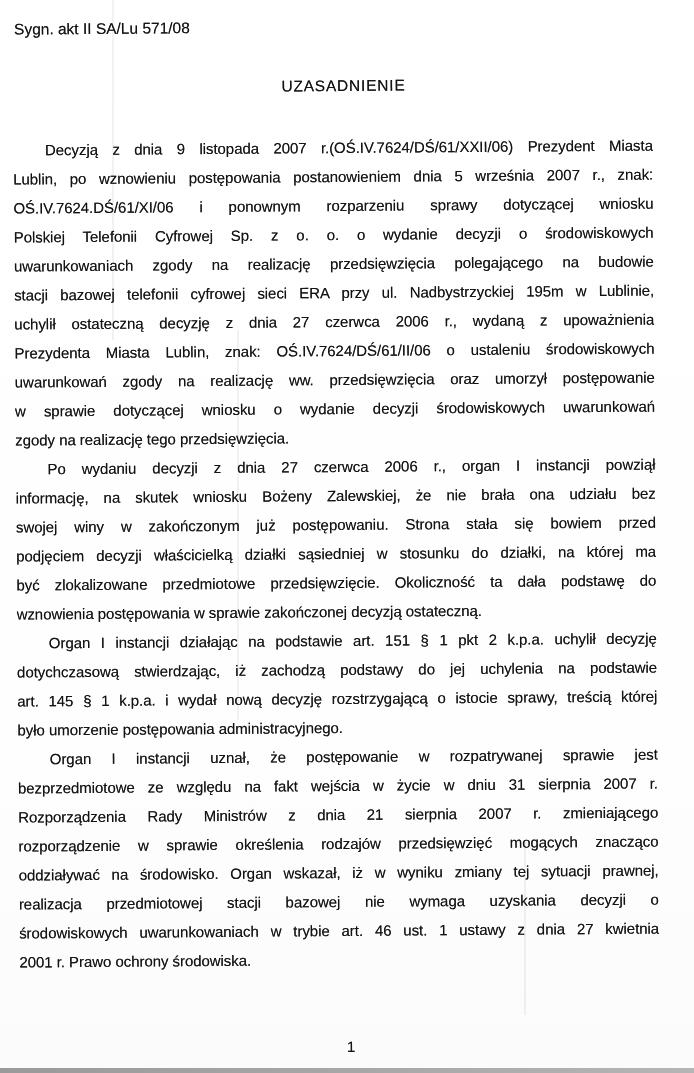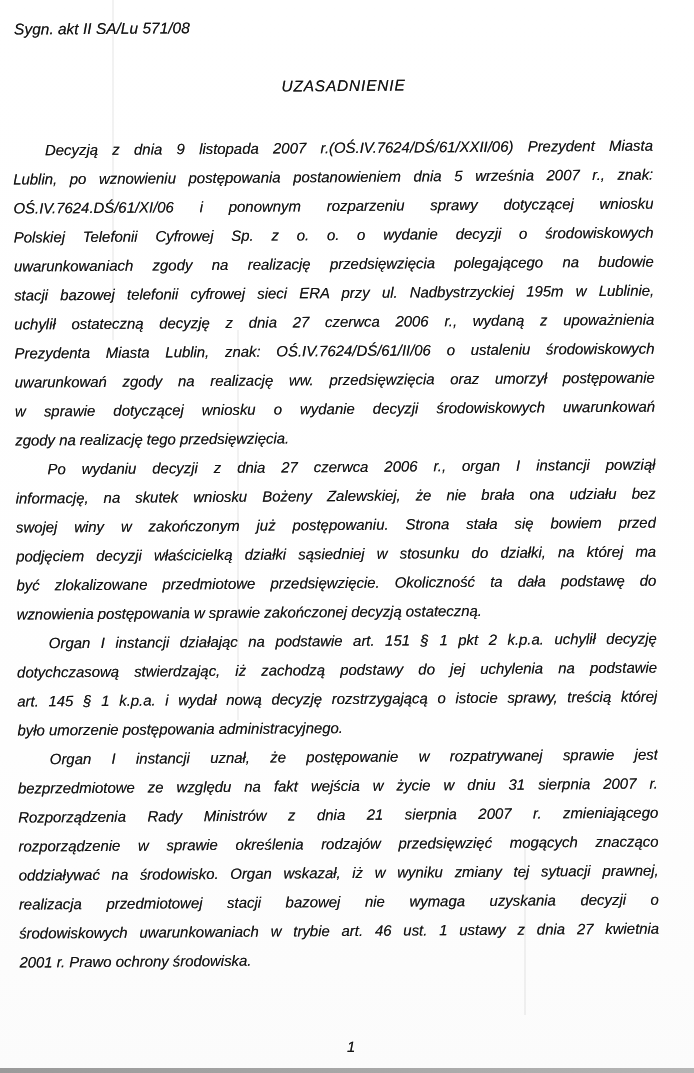--- a/index.html
+++ b/index.html
@@ -7,21 +7,20 @@
     width:694px; height:1073px;
     background:#ffffff;
     overflow:hidden;
     position:relative;
     font-family:"Liberation Sans", sans-serif;
     color:#141414;
   }
   .sheet {
     position:absolute; inset:0;
     background:linear-gradient(180deg,#ffffff 0%, #fefefe 70%, #fbfbfb 100%);
-    font-style:italic;
   }
   
   .rot {
     position:absolute; inset:0;
     transform:rotate(-0.45deg);
     transform-origin:50% 50%;
   }
   .case-number {
     position:absolute; top:18px; left:18px;
     font-size:15.5px;

